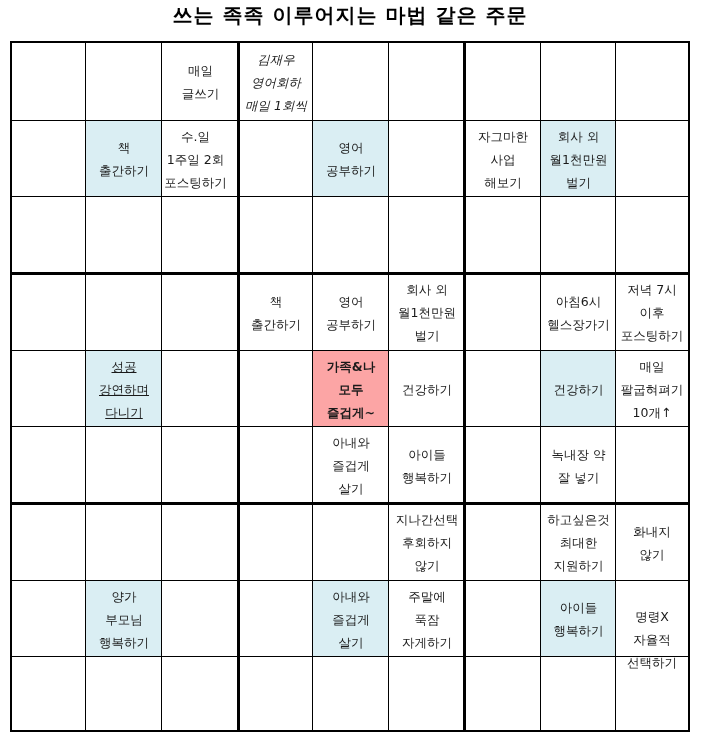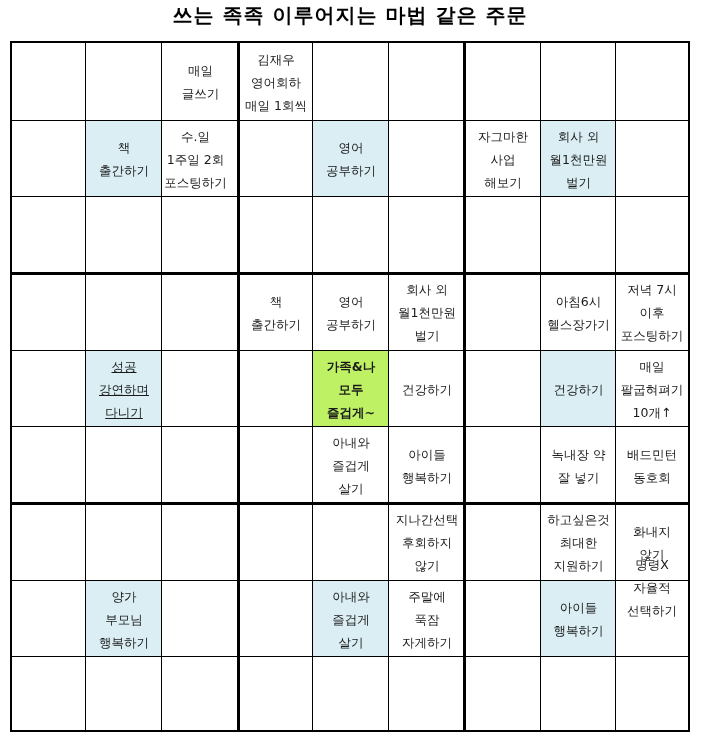--- a/index.html
+++ b/index.html
@@ -7,37 +7,37 @@
          font-family: "DejaVu Sans", "Liberation Sans", sans-serif; color: #000; }
   .title { position: absolute; left: 0; top: 2px; width: 700px; text-align: center;
            font-size: 20px; font-weight: bold; letter-spacing: 1px; }
   .title span { text-underline-offset: 4px; text-decoration-thickness: 2px; }
   .grid { position: absolute; left: 10px; top: 41px; width: 680px; height: 691px;
           border: 2px solid #000; box-sizing: border-box; }
   .cell { position: absolute; box-sizing: border-box; display: flex; align-items: center;
           justify-content: center; text-align: center; font-size: 12.5px; line-height: 23px;
           white-space: pre-line; color: #1a1a1a; }
   .cell.blue { background: #DAEEF3; }
-  .cell.orange { background: #bef264; font-weight: bold; }
+  .cell.orange { background: #fca5a5; font-weight: bold; }
   .vline { position: absolute; top: 0; bottom: 0; width: 1px; background: #000; }
   .vline.thick { width: 3px; margin-left: -1px; }
   .hline { position: absolute; left: 0; right: 0; height: 1px; background: #000; }
   .hline.thick { height: 3px; margin-top: -1px; }
 </style>
 </head>
 <body>
 
 <div class="title"><span>쓰는 족족 이루어지는 마법 같은 주문</span></div>
 
 <div class="grid" id="grid">
     <div class="cell" style="left: 0px; top: 0px; width: 74px; height: 78px;"></div>
     <div class="cell" style="left: 74px; top: 0px; width: 76px; height: 78px;"></div>
     <div class="cell" style="left: 150px; top: 0px; width: 77px; height: 78px;">매일
 글쓰기</div>
-    <div class="cell" style="left: 227px; top: 0px; width: 74px; height: 78px;">김재우
+    <div class="cell" style="left: 227px; top: 0px; width: 74px; height: 78px; font-style: italic;">김재우
 영어회하
 매일 1회씩</div>
     <div class="cell" style="left: 301px; top: 0px; width: 76px; height: 78px;"></div>
     <div class="cell" style="left: 377px; top: 0px; width: 76px; height: 78px;"></div>
     <div class="cell" style="left: 529px; top: 0px; width: 75px; height: 78px;"></div>
     <div class="cell" style="left: 604px; top: 0px; width: 72px; height: 78px;"></div>
     <div class="cell" style="left: 0px; top: 78px; width: 74px; height: 76px;"></div>
     <div class="cell blue" style="left: 74px; top: 78px; width: 76px; height: 76px;">책
 출간하기</div>
     <div class="cell" style="left: 150px; top: 78px; width: 67px; height: 76px;">수.일
@@ -98,22 +98,20 @@
     <div class="cell" style="left: 150px; top: 384px; width: 77px; height: 77px;"></div>
     <div class="cell" style="left: 227px; top: 384px; width: 74px; height: 77px;"></div>
     <div class="cell" style="left: 301px; top: 384px; width: 76px; height: 77px;">아내와
 즐겁게
 살기</div>
     <div class="cell" style="left: 377px; top: 384px; width: 76px; height: 77px;">아이들
 행복하기</div>
     <div class="cell" style="left: 453px; top: 384px; width: 76px; height: 77px;"></div>
     <div class="cell" style="left: 529px; top: 384px; width: 75px; height: 77px;">녹내장 약
 잘 넣기</div>
-    <div class="cell" style="left: 604px; top: 384px; width: 72px; height: 77px;">배드민턴
-동호회</div>
     <div class="cell" style="left: 0px; top: 461px; width: 74px; height: 77px;"></div>
     <div class="cell" style="left: 74px; top: 461px; width: 76px; height: 77px;"></div>
     <div class="cell" style="left: 227px; top: 461px; width: 74px; height: 77px;"></div>
     <div class="cell" style="left: 301px; top: 461px; width: 76px; height: 77px;"></div>
     <div class="cell" style="left: 377px; top: 461px; width: 76px; height: 77px;">지나간선택
 후회하지
 않기</div>
     <div class="cell" style="left: 453px; top: 461px; width: 76px; height: 77px;"></div>
     <div class="cell" style="left: 529px; top: 461px; width: 75px; height: 77px;">하고싶은것
 최대한
@@ -128,21 +126,21 @@
     <div class="cell" style="left: 227px; top: 538px; width: 74px; height: 76px;"></div>
     <div class="cell blue" style="left: 301px; top: 538px; width: 76px; height: 76px;">아내와
 즐겁게
 살기</div>
     <div class="cell" style="left: 377px; top: 538px; width: 76px; height: 76px;">주말에
 푹잠
 자게하기</div>
     <div class="cell" style="left: 453px; top: 538px; width: 76px; height: 76px;"></div>
     <div class="cell blue" style="left: 529px; top: 538px; width: 75px; height: 76px;">아이들
 행복하기</div>
-    <div class="cell" style="left: 604px; top: 506px; width: 72px; height: 76px;">명령X
+    <div class="cell" style="left: 604px; top: 558px; width: 72px; height: 76px;">명령X
 자율적
 선택하기</div>
     <div class="cell" style="left: 0px; top: 614px; width: 74px; height: 73px;"></div>
     <div class="cell" style="left: 74px; top: 614px; width: 76px; height: 73px;"></div>
     <div class="cell" style="left: 150px; top: 614px; width: 77px; height: 73px;"></div>
     <div class="cell" style="left: 227px; top: 614px; width: 74px; height: 73px;"></div>
     <div class="cell" style="left: 301px; top: 614px; width: 76px; height: 73px;"></div>
     <div class="cell" style="left: 377px; top: 614px; width: 76px; height: 73px;"></div>
     <div class="cell" style="left: 453px; top: 614px; width: 76px; height: 73px;"></div>
     <div class="cell" style="left: 529px; top: 614px; width: 75px; height: 73px;"></div>

